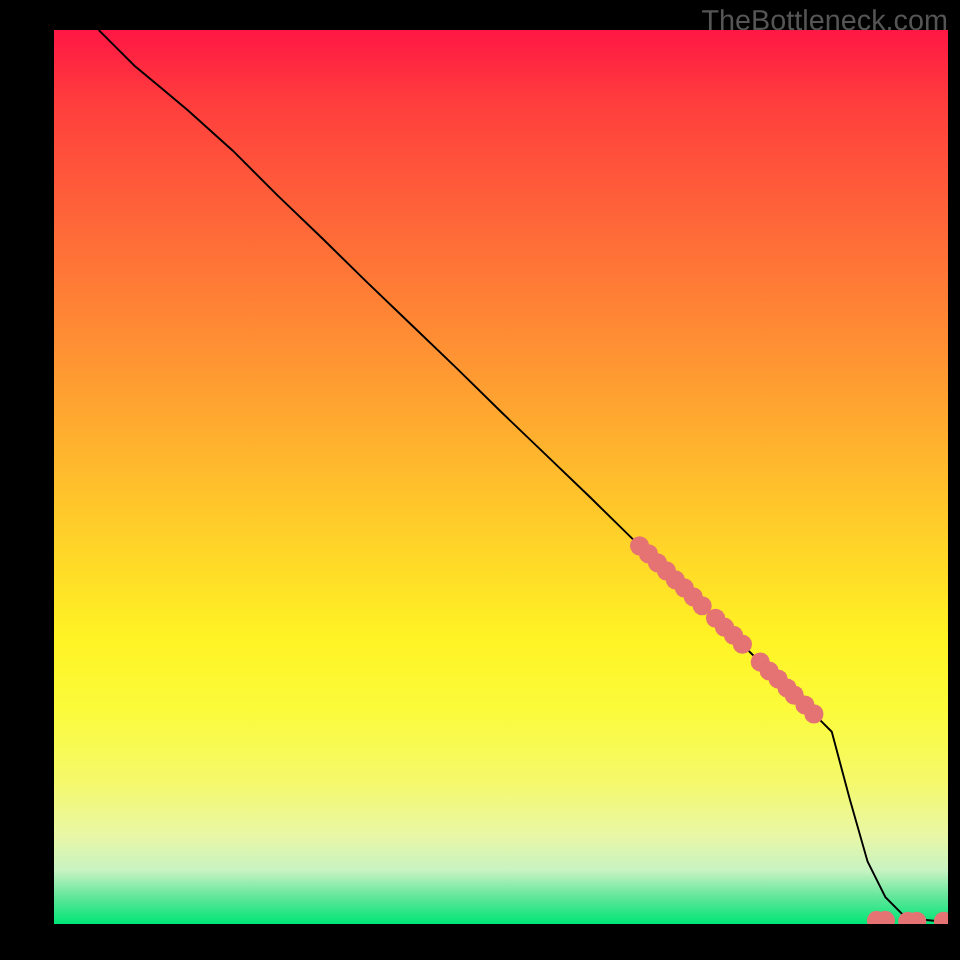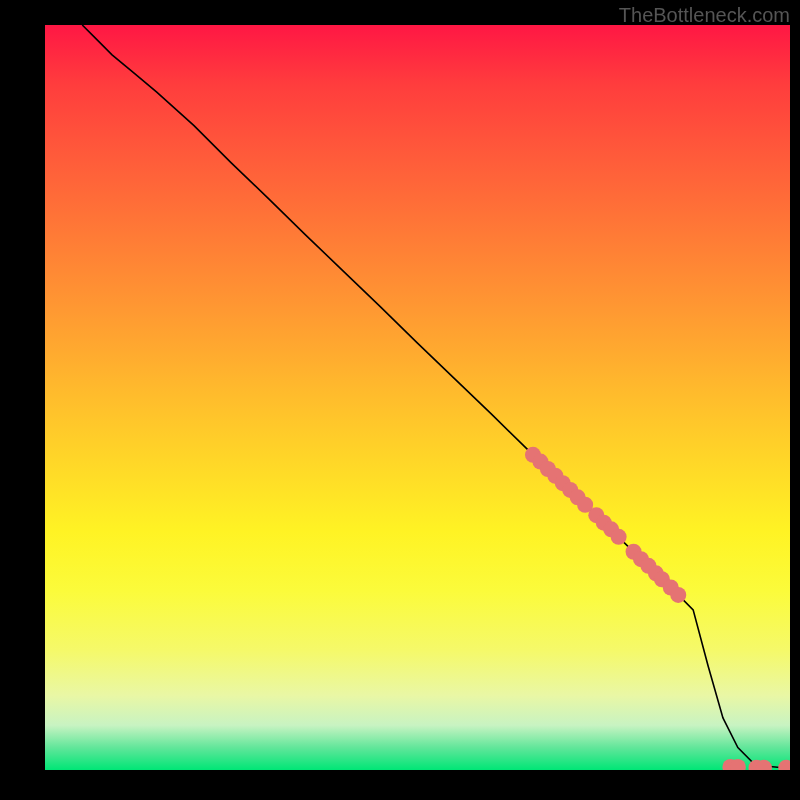--- a/index.html
+++ b/index.html
@@ -8,21 +8,21 @@
     height: 800px;
     background: #000;
     position: relative;
     font-family: Arial, Helvetica, sans-serif;
   }
   .watermark {
     position: absolute;
     top: 4px;
     right: 10px;
     color: #555;
-    font-size: 20px;
+    font-size: 24px;
     font-weight: 400;
     z-index: 10;
   }
   .plot-area {
     position: absolute;
     left: 45px;
     top: 25px;
     width: 745px;
     height: 745px;
   }

